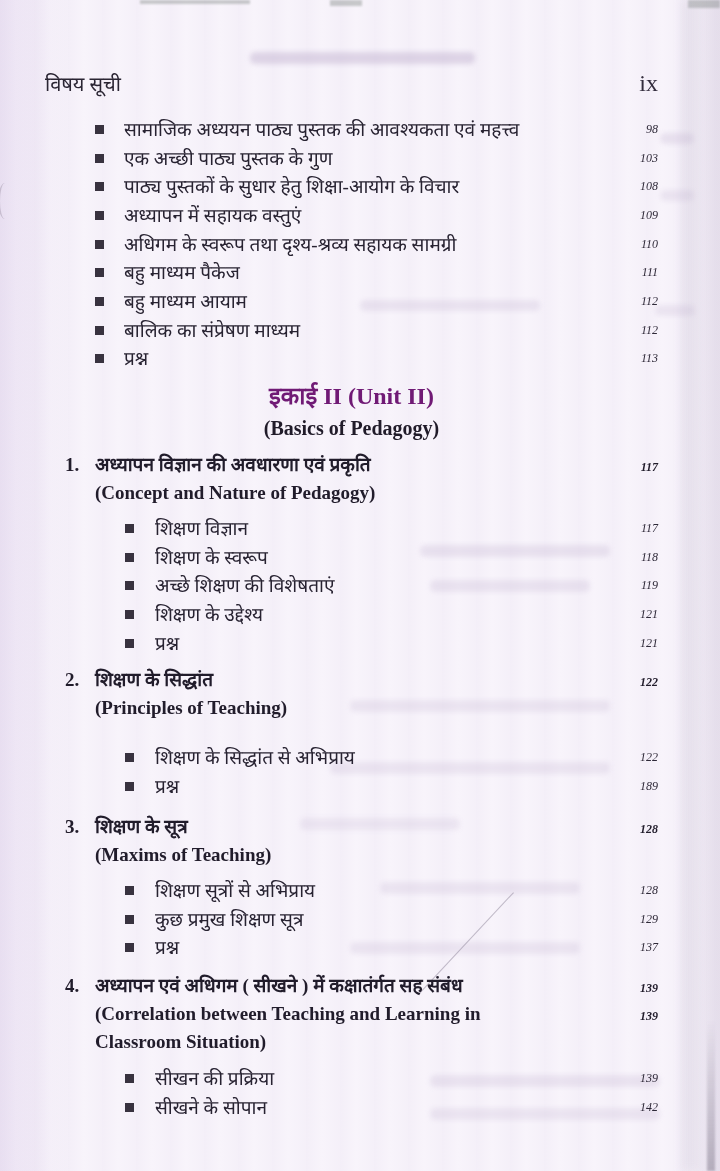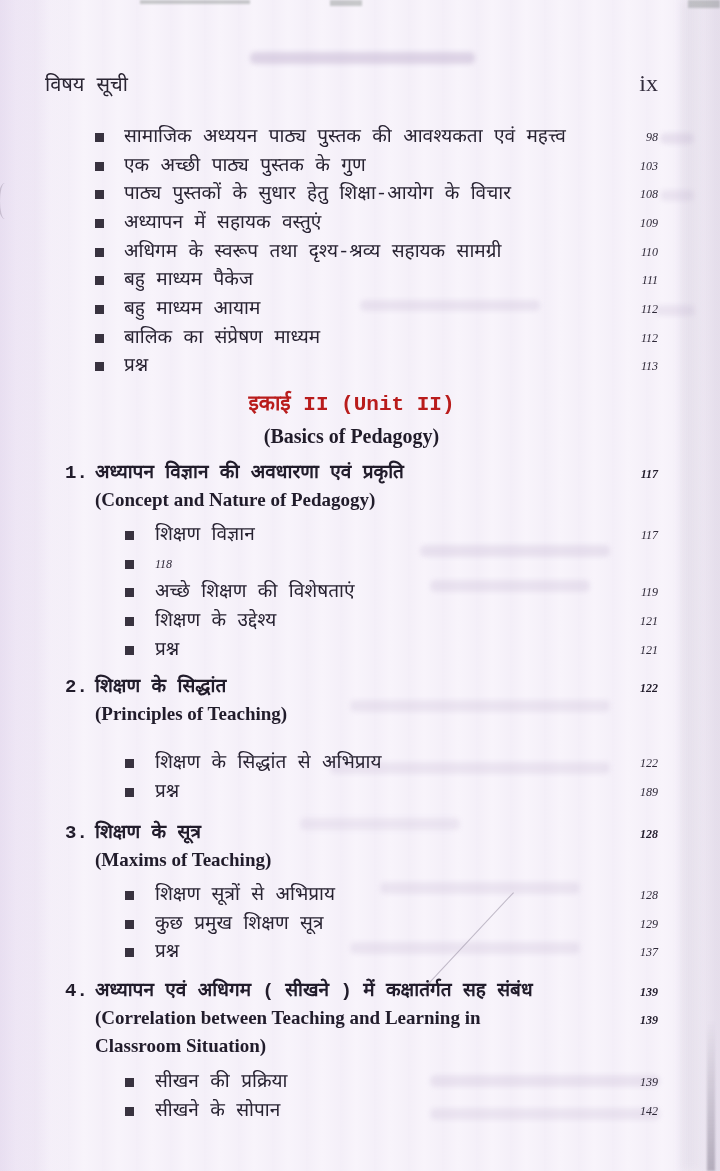--- a/index.html
+++ b/index.html
@@ -7,38 +7,38 @@
     width:720px;height:1171px;position:relative;overflow:hidden;
     background-color:#f8f4fb;
     background-image:
       repeating-linear-gradient(90deg, rgba(205,190,220,0.10) 0px, rgba(255,255,255,0) 16px, rgba(205,190,220,0.08) 34px),
       linear-gradient(90deg, rgba(219,204,233,0.45), rgba(248,244,251,0) 70px),
       linear-gradient(270deg, rgba(204,194,214,0.40), rgba(248,244,251,0) 46px);
     font-family:"Liberation Serif", serif;
     color:#2b2632;
   }
   .content{position:absolute;left:45px;right:62px;top:0;}
-  .hi{font-family:Liberation Mono, monospace;}
+  .hi{font-family:Liberation Serif, serif;}
   .en-bold{font-family:"Liberation Serif", serif;font-weight:700;}
   .pg{font-family:"Liberation Serif", serif;font-size:12px;color:#2e2938;font-style:italic;}
   .pg.bold{font-weight:700;color:#211c2b;}
 
   .page-header{padding-top:70px;display:flex;justify-content:space-between;align-items:baseline;}
   .page-header .title{font-size:20px;color:#2a2533;}
   .page-header .folio{font-size:24px;color:#332d3d;}
 
-  .toc-list{margin-top:26px;margin-left:50px;}
+  .toc-list{margin-top:18px;margin-left:50px;}
   .toc-row{display:flex;align-items:center;height:28.7px;}
   .bullet{flex:0 0 9px;width:9px;height:9px;background:#38323f;margin-right:20px;}
   .toc-row .label{flex:1;font-size:19px;line-height:1;color:#272231;}
   .sec-items{margin-left:80px;}
   .sec-items .bullet{margin-right:21px;}
 
   .unit-heading{text-align:center;margin-top:7px;}
-  .unit-heading .l1{font-size:21px;font-weight:700;line-height:33px;color:#b91c1c;}
+  .unit-heading .l1{font-size:24px;font-weight:700;line-height:33px;color:#701a75;}
   .unit-heading .l2{font-size:21px;font-weight:700;line-height:33px;color:#201b29;}
   .unit-heading .l3{font-size:20px;font-weight:700;line-height:31px;color:#201b29;}
 
   .section{margin-top:0;}
   .sec-head{display:flex;align-items:baseline;margin-left:20px;line-height:26px;}
   .sec-num{flex:0 0 30px;font-size:19px;font-weight:700;color:#211c2b;}
   .sec-title{flex:1;font-size:19px;font-weight:700;color:#211c2b;}
   .sec-sub{margin-left:50px;line-height:25px;font-size:19px;display:flex;align-items:baseline;}
   .sec-sub .sub-text{flex:1;color:#211c2b;}
 
@@ -153,20 +153,21 @@
       <span class="sub-text en-bold">(Concept and Nature of Pedagogy)</span>
     </div>
     <div class="toc-list sec-items mt9" style="margin-top:9px;">
       <div class="toc-row">
         <span class="bullet"></span>
         <span class="label hi">शिक्षण विज्ञान</span>
         <span class="pg">117</span>
       </div>
       <div class="toc-row">
         <span class="bullet"></span>
+        <span class="label hi">शिक्षण के स्वरूप</span>
         <span class="pg">118</span>
       </div>
       <div class="toc-row">
         <span class="bullet"></span>
         <span class="label hi">अच्छे शिक्षण की विशेषताएं</span>
         <span class="pg">119</span>
       </div>
       <div class="toc-row">
         <span class="bullet"></span>
         <span class="label hi">शिक्षण के उद्देश्य</span>

